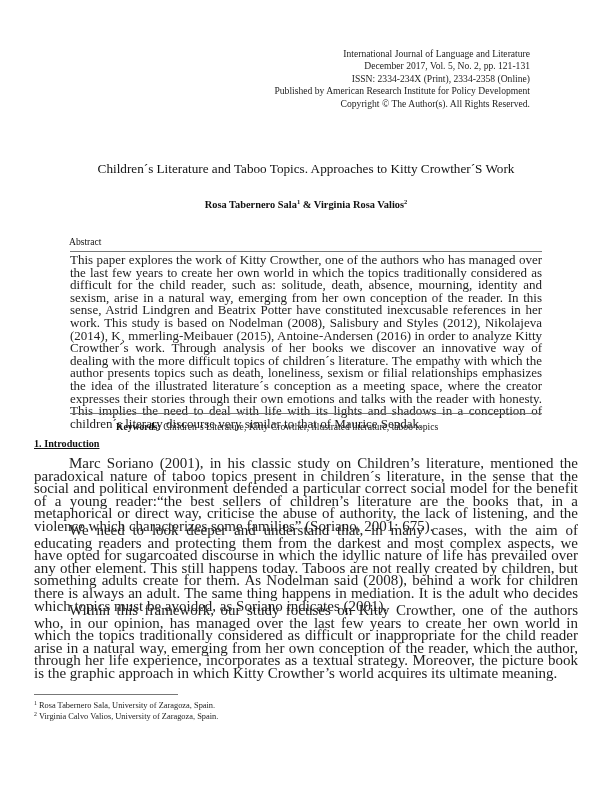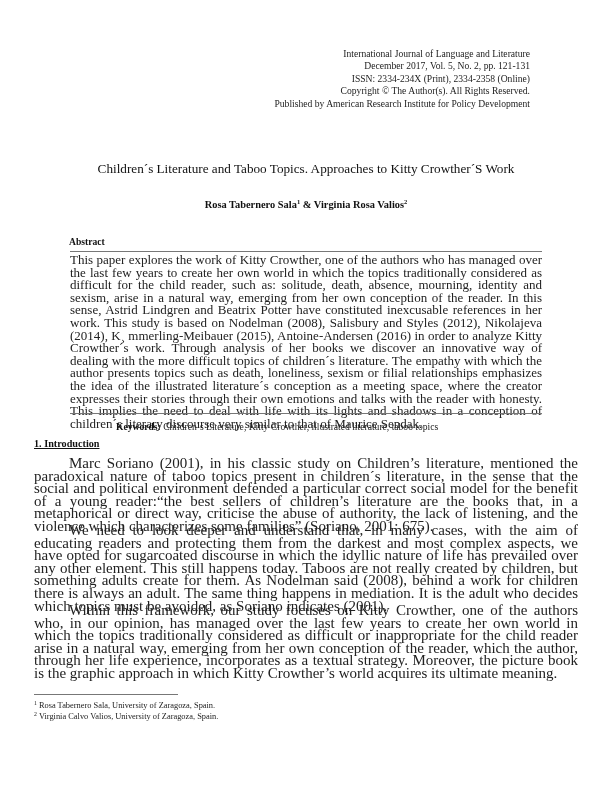--- a/index.html
+++ b/index.html
@@ -17,21 +17,21 @@
       position: absolute; left: 30px; right: 30px; top: 161px;
       text-align: center; font-weight: normal; font-size: 13.2px; color: #111;
     }
     .authors {
       position: absolute; left: 30px; right: 30px; top: 199px;
       text-align: center; font-weight: bold; font-size: 10.4px; color: #111;
     }
     .authors sup { font-size: 6.5px; vertical-align: 4px; line-height: 0; }
     .abstract-heading {
       position: absolute; left: 69px; top: 236px;
-      font-weight: bold; font-size: 9.6px; color: #111;
+      font-weight: normal; font-size: 9.6px; color: #111;
     }
     .rule {
       position: absolute; height: 0; border-top: 1px solid #777;
     }
     .abstract-text {
       position: absolute; left: 70px; width: 472px; top: 254px;
       font-size: 13px; line-height: 12.6px; text-align: justify; color: #222;
     }
     .keywords {
       position: absolute; left: 68px; top: 421px;
@@ -57,22 +57,22 @@
     }
     .footnotes sup { font-size: 5.8px; vertical-align: 3px; line-height: 0; margin-right: 2px; }
   </style>
 </head>
 <body>
 
 <div class="header">
   <div>International Journal of Language and Literature</div>
   <div>December 2017, Vol. 5, No. 2, pp. 121-131</div>
   <div>ISSN: 2334-234X (Print), 2334-2358 (Online)</div>
+  <div>Published by American Research Institute for Policy Development</div>
   <div>Copyright © The Author(s). All Rights Reserved.</div>
-  <div>Published by American Research Institute for Policy Development</div>
 </div>
 
 <div class="title">Children´s Literature and Taboo Topics. Approaches to Kitty Crowther´S Work</div>
 
 <div class="authors">
   <span>Rosa Tabernero Sala</span><sup>1</sup><span style="white-space:pre"> &amp; </span><span>Virginia Rosa Valios</span><sup>2</sup>
 </div>
 
 <div class="abstract-heading">Abstract</div>
 <div class="rule" style="left:70px; top:251px; width:472px;"></div>

